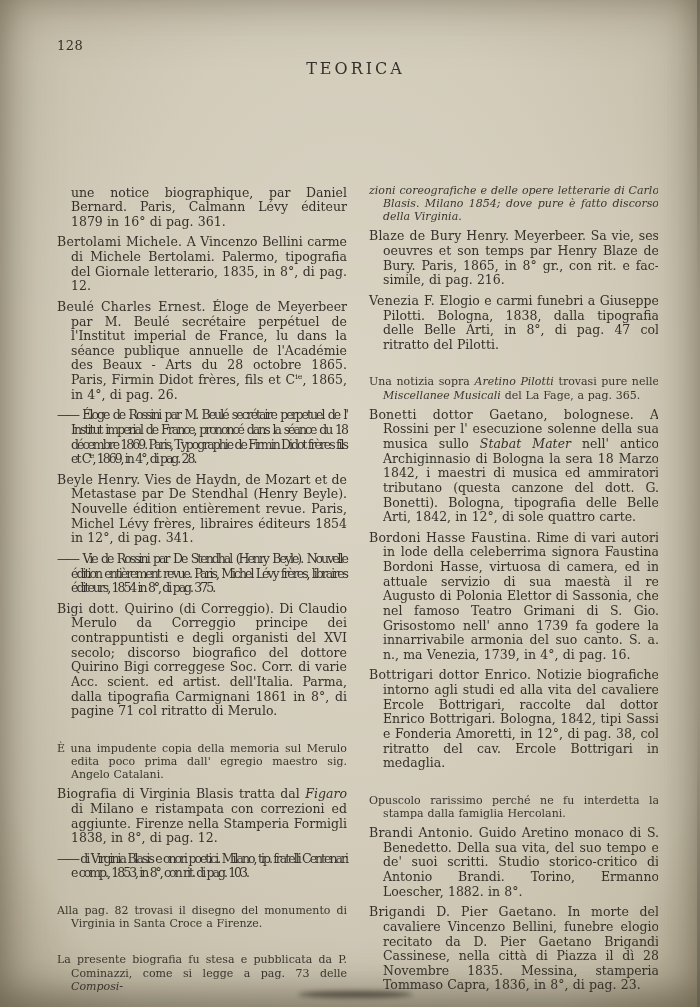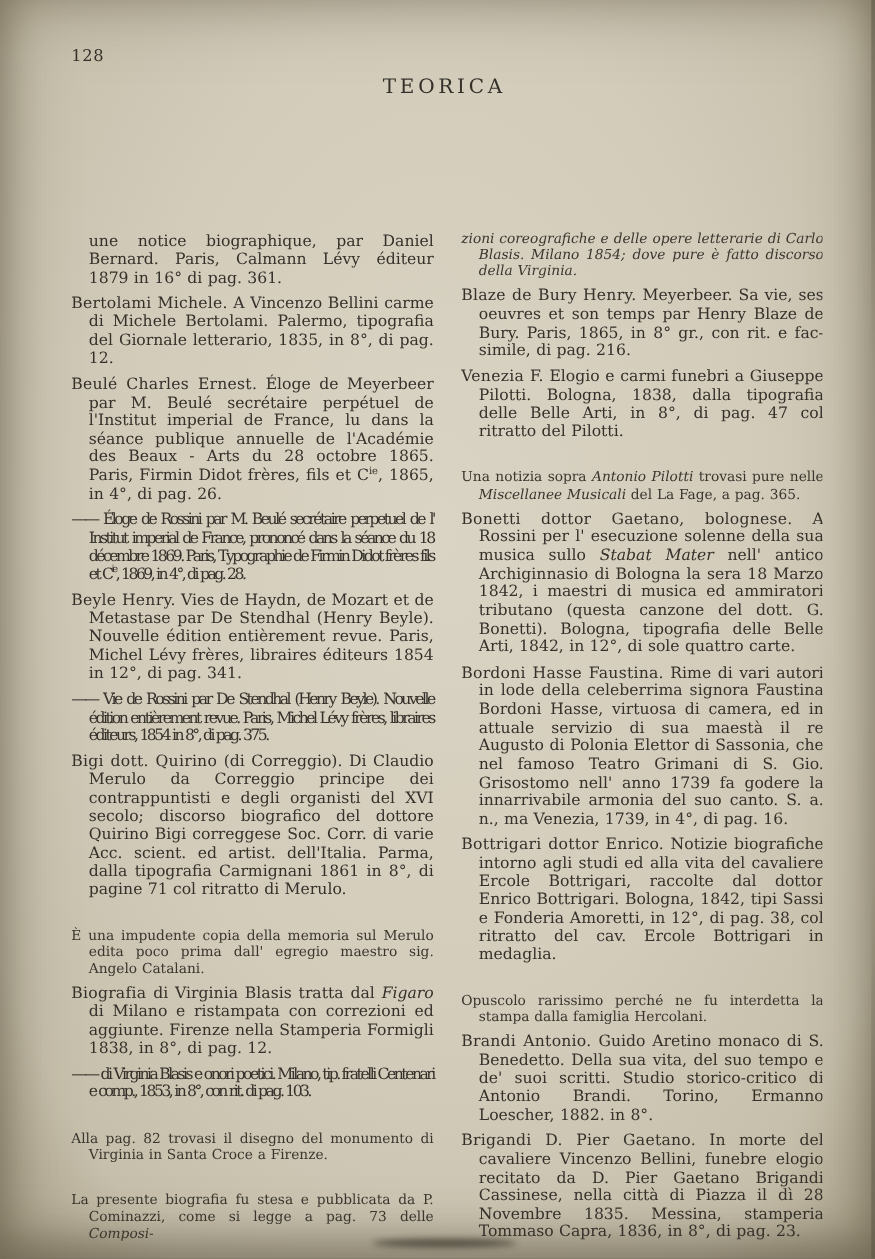--- a/index.html
+++ b/index.html
@@ -77,21 +77,21 @@
         <p class="blk note">È una impudente copia della memoria sul Merulo edita poco prima dall' egregio maestro sig. Angelo Catalani.</p>
         <p class="blk entry"><b class="hd">Biografia</b> di Virginia Blasis tratta dal <i>Figaro</i> di Milano e ristampata con correzioni ed aggiunte. Firenze nella Stamperia Formigli 1838, in 8°, di pag. 12.</p>
         <p class="blk dash"><span class="dash">——</span> di Virginia Blasis e onori poetici. Milano, tip. fratelli Centenari e comp., 1853, in 8°, con rit. di pag. 103.</p>
         <p class="blk note">Alla pag. 82 trovasi il disegno del monumento di Virginia in Santa Croce a Firenze.</p>
         <p class="blk note">La presente biografia fu stesa e pubblicata da P. Cominazzi, come si legge a pag. 73 delle <i>Composi-</i></p>
       </div>
     <div class="col">
         <p class="blk note it">zioni coreografiche e delle opere letterarie di Carlo Blasis. Milano 1854; dove pure è fatto discorso della Virginia.</p>
         <p class="blk entry"><b class="hd">Blaze de Bury Henry.</b> Meyerbeer. Sa vie, ses oeuvres et son temps par Henry Blaze de Bury. Paris, 1865, in 8° gr., con rit. e fac-simile, di pag. 216.</p>
         <p class="blk entry"><b class="hd">Venezia F.</b> Elogio e carmi funebri a Giuseppe Pilotti. Bologna, 1838, dalla tipografia delle Belle Arti, in 8°, di pag. 47 col ritratto del Pilotti.</p>
-        <p class="blk note">Una notizia sopra <i>Antonio Pilotti</i> trovasi pure nelle <i>Miscellanee Musicali</i> del La Fage, a pag. 365.</p>
+        <p class="blk note">Una notizia sopra <i>Aretino Pilotti</i> trovasi pure nelle <i>Miscellanee Musicali</i> del La Fage, a pag. 365.</p>
         <p class="blk entry"><b class="hd">Bonetti dottor Gaetano, bolognese.</b> A Rossini per l' esecuzione solenne della sua musica sullo <i>Stabat Mater</i> nell' antico Archiginnasio di Bologna la sera 18 Marzo 1842, i maestri di musica ed ammiratori tributano (questa canzone del dott. G. Bonetti). Bologna, tipografia delle Belle Arti, 1842, in 12°, di sole quattro carte.</p>
         <p class="blk entry"><b class="hd">Bordoni Hasse Faustina.</b> Rime di vari autori in lode della celeberrima signora Faustina Bordoni Hasse, virtuosa di camera, ed in attuale servizio di sua maestà il re Augusto di Polonia Elettor di Sassonia, che nel famoso Teatro Grimani di S. Gio. Grisostomo nell' anno 1739 fa godere la innarrivabile armonia del suo canto. S. a. n., ma Venezia, 1739, in 4°, di pag. 16.</p>
         <p class="blk entry"><b class="hd">Bottrigari dottor Enrico.</b> Notizie biografiche intorno agli studi ed alla vita del cavaliere Ercole Bottrigari, raccolte dal dottor Enrico Bottrigari. Bologna, 1842, tipi Sassi e Fonderia Amoretti, in 12°, di pag. 38, col ritratto del cav. Ercole Bottrigari in medaglia.</p>
         <p class="blk note">Opuscolo rarissimo perché ne fu interdetta la stampa dalla famiglia Hercolani.</p>
         <p class="blk entry"><b class="hd">Brandi Antonio.</b> Guido Aretino monaco di S. Benedetto. Della sua vita, del suo tempo e de' suoi scritti. Studio storico-critico di Antonio Brandi. Torino, Ermanno Loescher, 1882. in 8°.</p>
         <p class="blk entry"><b class="hd">Brigandi D. Pier Gaetano.</b> In morte del cavaliere Vincenzo Bellini, funebre elogio recitato da D. Pier Gaetano Brigandi Cassinese, nella città di Piazza il dì 28 Novembre 1835. Messina, stamperia Tommaso Capra, 1836, in 8°, di pag. 23.</p>
       </div>
   </div>
 
   <div class="gutter-shadow"></div>

